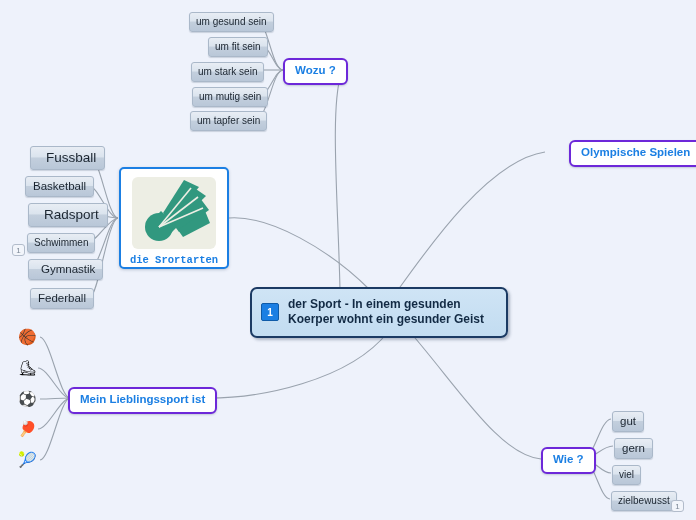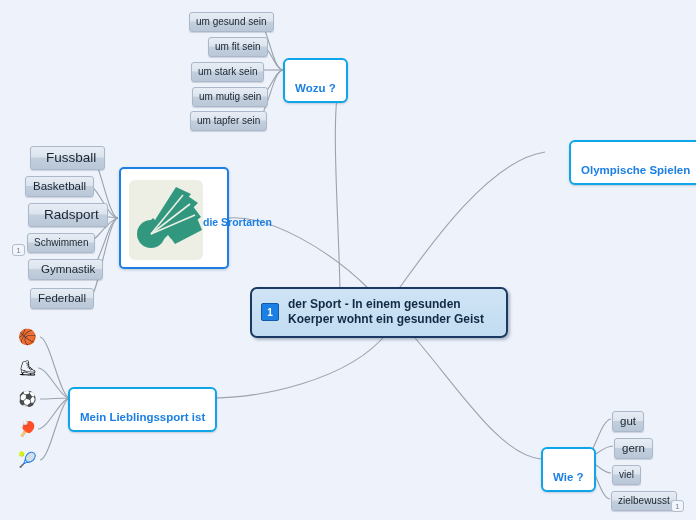--- a/index.html
+++ b/index.html
@@ -40,26 +40,26 @@
     font-size: 11.5px;
     box-shadow: 0 1px 1px rgba(40,60,90,0.18);
     line-height: 14px;
   }
   .chip.sm { font-size: 10px; line-height: 13px; padding: 2px 6px 3px 6px; }
   .chip.lg { font-size: 13.5px; line-height: 17px; padding: 2px 8px 3px 15px; }
 
   
   .branch {
     background: #ffffff;
-    border: 2px solid #0ea5e9;
+    border: 2px solid #6d28d9;
     border-radius: 6px;
     color: #1b7fe3;
     font-weight: bold;
     font-size: 11.5px;
-    padding: 21px 10px 6px 10px;
+    padding: 3px 10px 6px 10px;
     box-shadow: 0 1px 2px rgba(40,60,90,0.22);
     line-height: 14px;
   }
 
   
   .root {
     background: linear-gradient(to bottom, #cfe4f5 0%, #c2dcf1 100%);
     border: 2px solid #1b3a63;
     border-radius: 7px;
     color: #122a44;
@@ -86,23 +86,24 @@
     margin-right: 9px;
   }
   .root-text { white-space: normal; }
 
   
   .imgnode {
     background: #ffffff;
     border: 2px solid #1b7fe3;
     border-radius: 5px;
     box-shadow: 0 1px 3px rgba(40,60,90,0.25);
-    flex-direction: row;
+    flex-direction: column;
     padding: 8px 8px 5px 8px;
     align-items: center;
+    font-family: Liberation Mono, monospace;
   }
   .imgnode .pic {
     width: 84px; height: 80px;
     background: #edeee4;
     border-radius: 6px;
     display: flex;
     align-items: center;
     justify-content: center;
   }
   .imgnode .cap {

